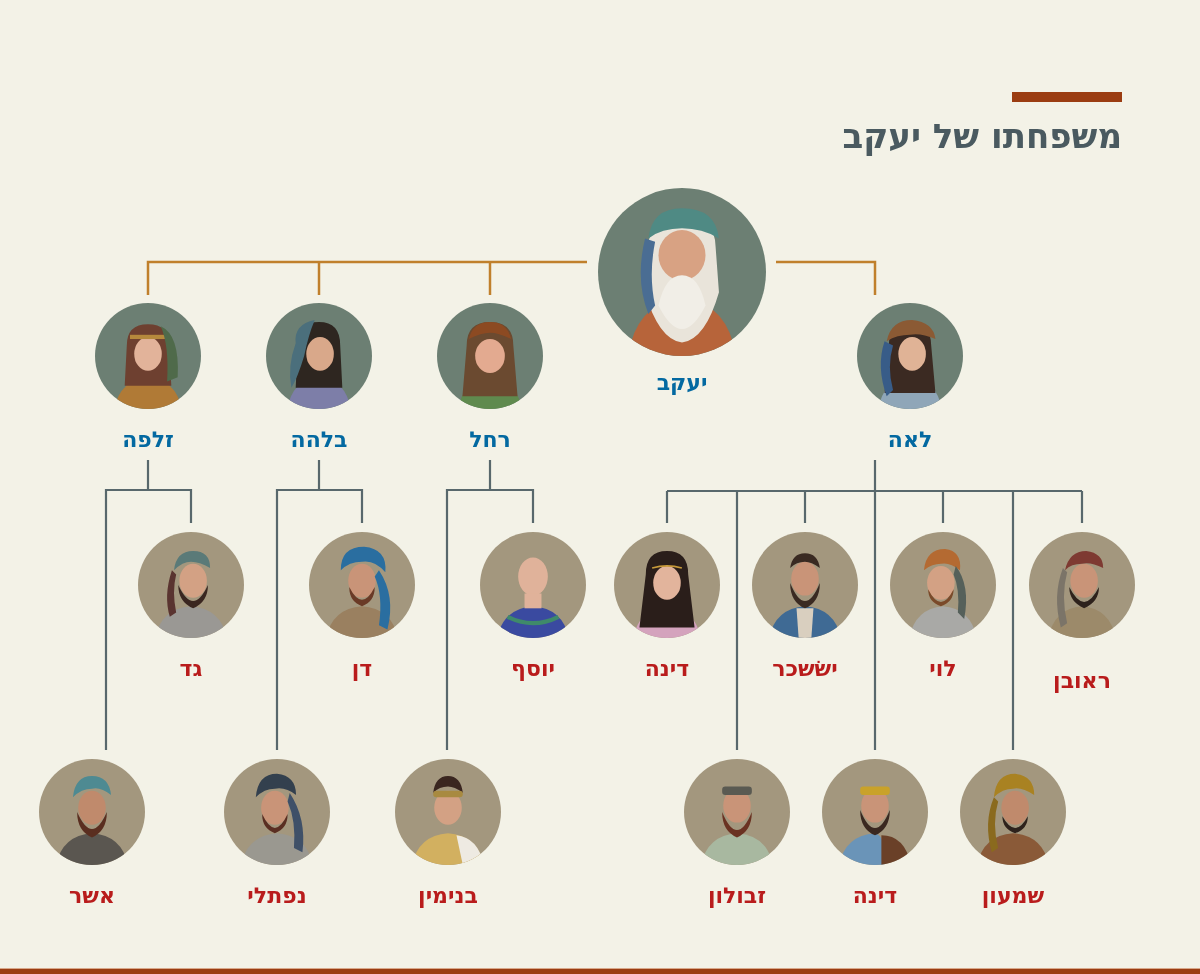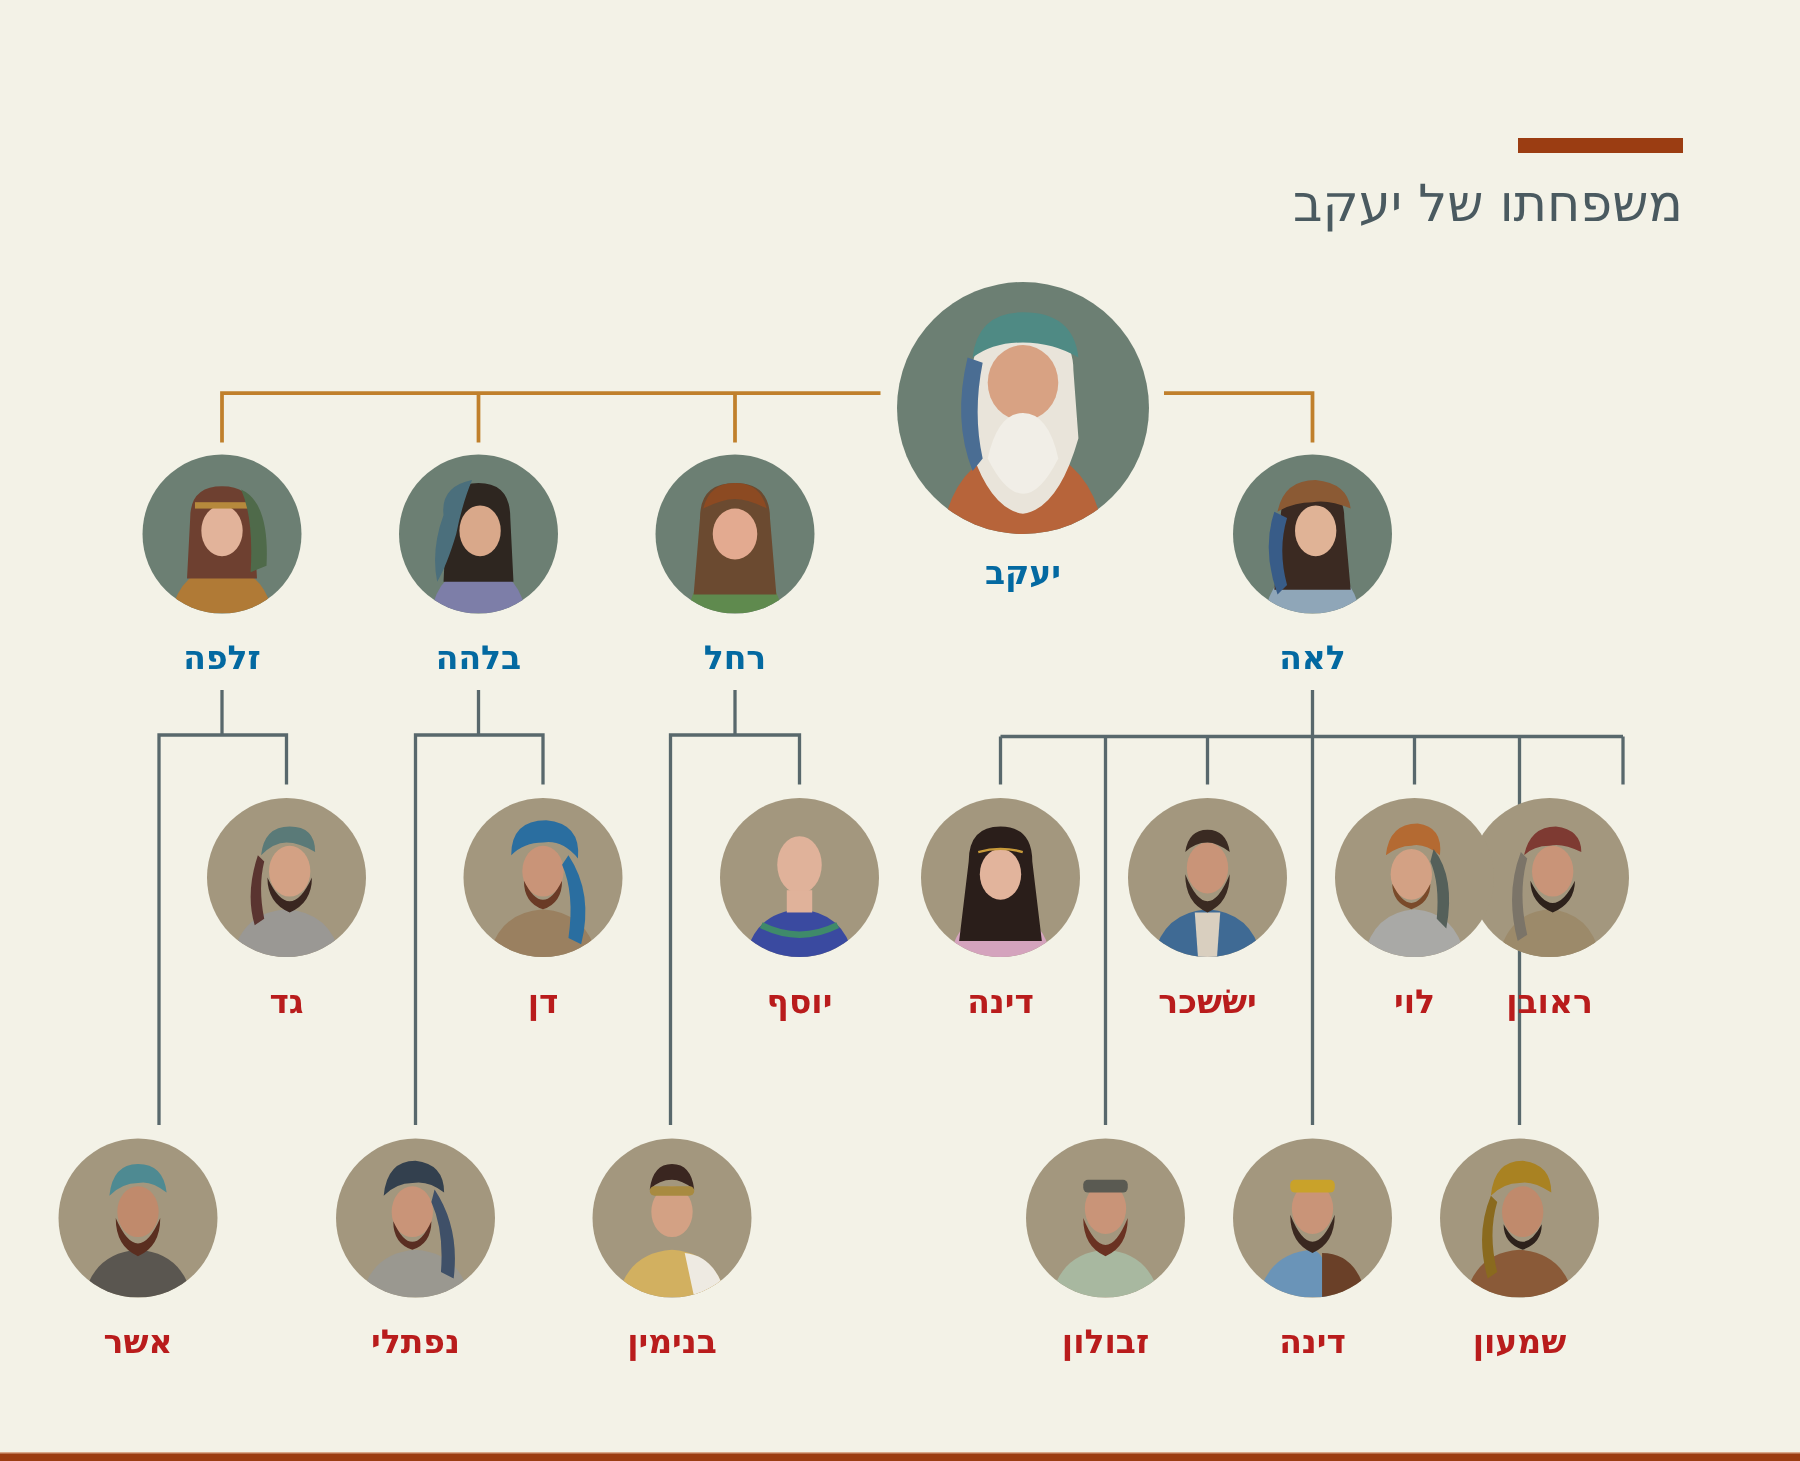--- a/index.html
+++ b/index.html
@@ -1,18 +1,18 @@
 <!DOCTYPE html>
 <html><head>
 <meta charset="utf-8">
 <style>
   html,body{margin:0;padding:0;}
   body{width:1200px;height:974px;background:#f3f2e7;position:relative;overflow:hidden;font-family:"DejaVu Sans","Liberation Sans",sans-serif;}
   .accent-bar{position:absolute;left:1012px;top:92px;width:110px;height:10px;background:#9b3d12;}
-  .title{position:absolute;right:78px;top:116px;font-size:34px;font-weight:normal;color:#4a5a60;direction:rtl;white-space:nowrap;}
+  .title{position:absolute;right:78px;top:116px;font-size:34px;font-weight:bold;color:#4a5a60;direction:rtl;white-space:nowrap;}
   .bottom-bar{position:absolute;left:0;top:968px;width:1200px;height:6px;background:#9b3d12;border-top:1px solid #d8a88a;}
   .lines{position:absolute;left:0;top:0;width:1200px;height:974px;}
   .node{position:absolute;display:flex;flex-direction:column;align-items:center;}
   .portrait{border-radius:50%;overflow:hidden;position:relative;}
   .portrait.green{background:#6c7f73;}
   .portrait.tan{background:#a3977e;}
   .portrait svg{display:block;}
   .name{font-weight:bold;font-size:22px;direction:rtl;white-space:nowrap;margin-top:18px;}
   .name.gold{color:#0369a1;}
   .name.slate{color:#b91c1c;}
@@ -61,21 +61,21 @@
       <path d="M30 35 Q30 18 50 16 Q70 18 70 35 L72 62 Q64 90 50 92 Q36 90 28 62Z" fill="#e9e4da"></path>
       <ellipse cx="50" cy="40" rx="14" ry="15" fill="#d8a283"></ellipse>
       <path d="M36 70 Q50 98 64 70 Q60 52 50 52 Q40 52 36 70Z" fill="#f1eee7"></path>
       <path d="M30 30 Q32 12 50 12 Q70 12 72 30 Q62 24 50 24 Q38 24 30 30Z" fill="#4f8a84"></path>
       <path d="M28 30 Q22 55 30 75 L34 70 Q30 52 34 32Z" fill="#4a6d93"></path>
     </svg>
   </div>
   <div class="name gold" style="margin-top:14px;">יעקב</div>
 </div>
 
-<div class="node" style="left:822px;top:303px;width:106px;text-align:center;">
+<div class="node" style="left:857px;top:303px;width:106px;text-align:center;">
   <div class="portrait green" style="width:106px;height:106px;">
     <svg width="106" height="106" viewBox="0 0 100 100">
       <path d="M20 100 Q25 72 50 70 Q75 72 80 100Z" fill="#8fa6b8"></path>
       <path d="M30 40 Q30 20 50 20 Q70 20 70 40 L74 85 L26 85Z" fill="#3b2a22"></path>
       <ellipse cx="52" cy="48" rx="13" ry="16" fill="#e0b396"></ellipse>
       <path d="M28 36 Q32 16 52 16 Q72 18 74 34 Q60 28 50 30 Q38 30 28 36Z" fill="#8b5a34"></path>
       <path d="M26 36 Q18 60 28 88 L34 82 Q28 60 34 40Z" fill="#385c88"></path>
     </svg>
   </div>
   <div class="name gold">לאה</div>
@@ -111,21 +111,21 @@
       <path d="M18 100 Q24 72 50 70 Q76 72 82 100Z" fill="#b07a36"></path>
       <path d="M30 40 Q30 20 50 20 Q70 20 70 40 L72 78 L28 78Z" fill="#6e4030"></path>
       <ellipse cx="50" cy="48" rx="13" ry="16" fill="#e2b39a"></ellipse>
       <rect x="33" y="30" width="34" height="4" fill="#b6893c"></rect>
       <path d="M62 22 Q80 30 78 70 L68 74 Q70 40 62 22Z" fill="#4f6a4a"></path>
     </svg>
   </div>
   <div class="name gold">זלפה</div>
 </div>
 
-<div class="node" style="left:980px;top:532px;width:106px;">
+<div class="node" style="left:1029px;top:532px;width:106px;gap:12px;">
   <div class="portrait tan" style="width:106px;height:106px;">
     <svg width="106" height="106" viewBox="0 0 100 100">
       <path d="M18 100 Q24 72 50 70 Q76 72 82 100Z" fill="#9c8a6a"></path>
       <ellipse cx="52" cy="46" rx="13" ry="16" fill="#c99478"></ellipse>
       <path d="M38 52 Q52 80 66 52 Q66 66 52 72 Q38 66 38 52Z" fill="#2e221c"></path>
       <path d="M34 36 Q38 18 54 18 Q70 20 70 34 Q58 28 50 30 Q40 30 34 36Z" fill="#7e3a32"></path>
       <path d="M32 34 Q22 60 30 90 L36 86 Q30 60 36 38Z" fill="#7b7468"></path>
     </svg>
   </div>
   <div class="name slate">ראובן</div>

